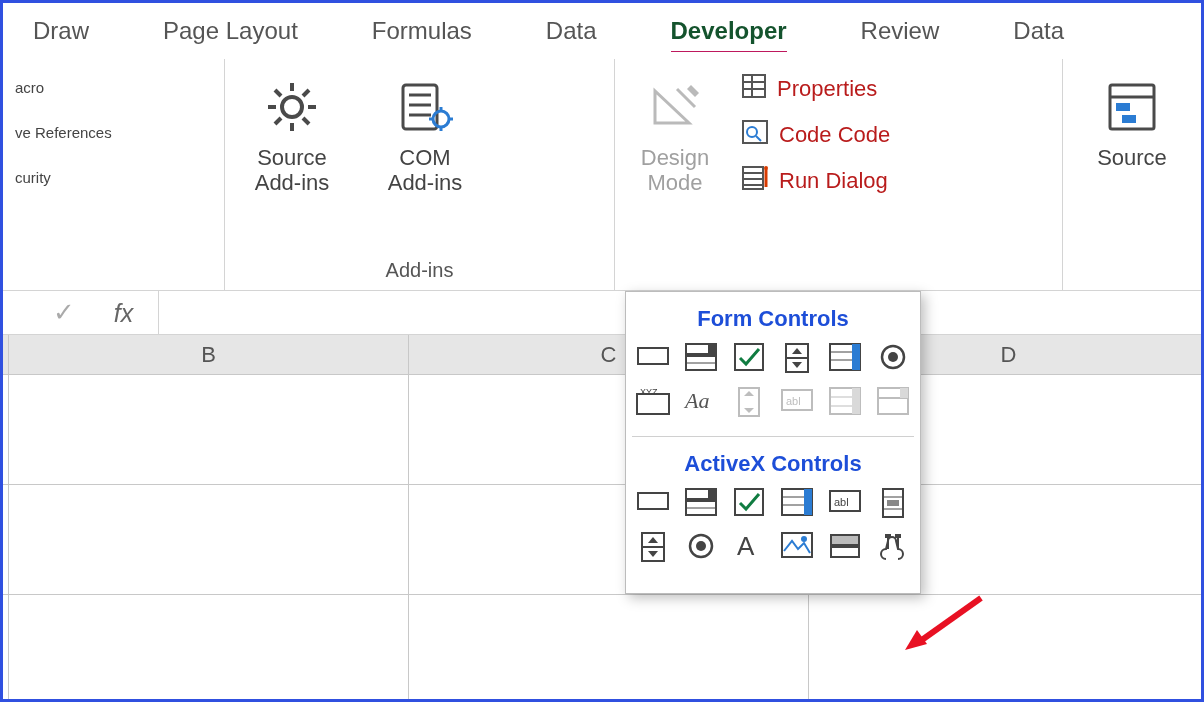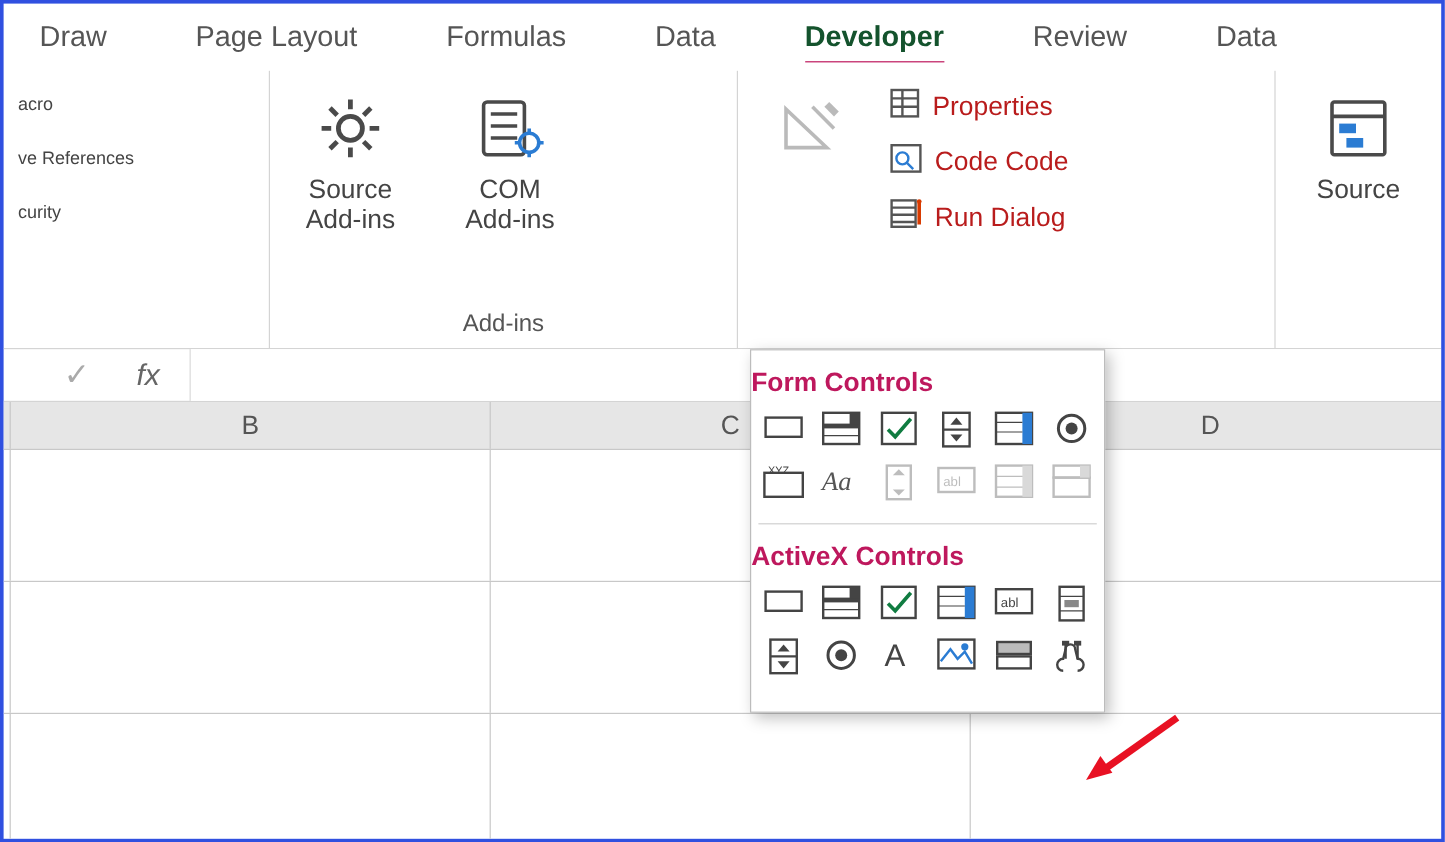--- a/index.html
+++ b/index.html
@@ -129,22 +129,23 @@
     width: 296px;
     background:#fff;
     border:1px solid #bcbcbc;
     box-shadow: 4px 4px 12px rgba(0,0,0,.25);
     z-index: 50;
     padding-bottom:12px;
   }
   .dd-header {
     font-weight:700;
     font-size:22px;
+    text-align:center;
     padding:14px 0 8px 0;
-    color:#be185d;
+    color:#1d4ed8;
   }
   .dd-grid {
     display:grid;
     grid-template-columns: repeat(6, 44px);
     gap:6px 4px;
     justify-content:center;
     padding: 2px 0 12px 0;
   }
   .dd-sep { border-top:1px solid #d0d0d0; margin: 0 6px;}
   .dd-icon {
@@ -229,20 +230,21 @@
   <div class="group" style="width:448px;">
     <div class="grp-row">
       <div class="big-btn disabled" style="width:96px">
         <div class="icon-slot">
           <svg width="56" height="56" viewBox="0 0 56 56" opacity=".5">
               <path d="M8 44 L8 12 L42 44 Z" fill="none" stroke="#777" stroke-width="3"></path>
               <path d="M30 10 L48 28" stroke="#777" stroke-width="3"></path>
               <path d="M44 6 L52 14 L48 18 L40 10 Z" fill="#777"></path>
             </svg>
         </div>
+        <div class="lbl"><span>Design</span><br><span>Mode</span></div>
       </div>
       <div class="controls-list">
         <div class="row">
           <span>
             <svg width="26" height="26" viewBox="0 0 26 26">
                 <rect x="2" y="2" width="22" height="22" fill="none" stroke="#555" stroke-width="2"></rect>
                 <line x1="2" y1="9" x2="24" y2="9" stroke="#555" stroke-width="2"></line>
                 <line x1="2" y1="16" x2="24" y2="16" stroke="#555" stroke-width="2"></line>
                 <line x1="11" y1="2" x2="11" y2="24" stroke="#555" stroke-width="2"></line>
               </svg>

